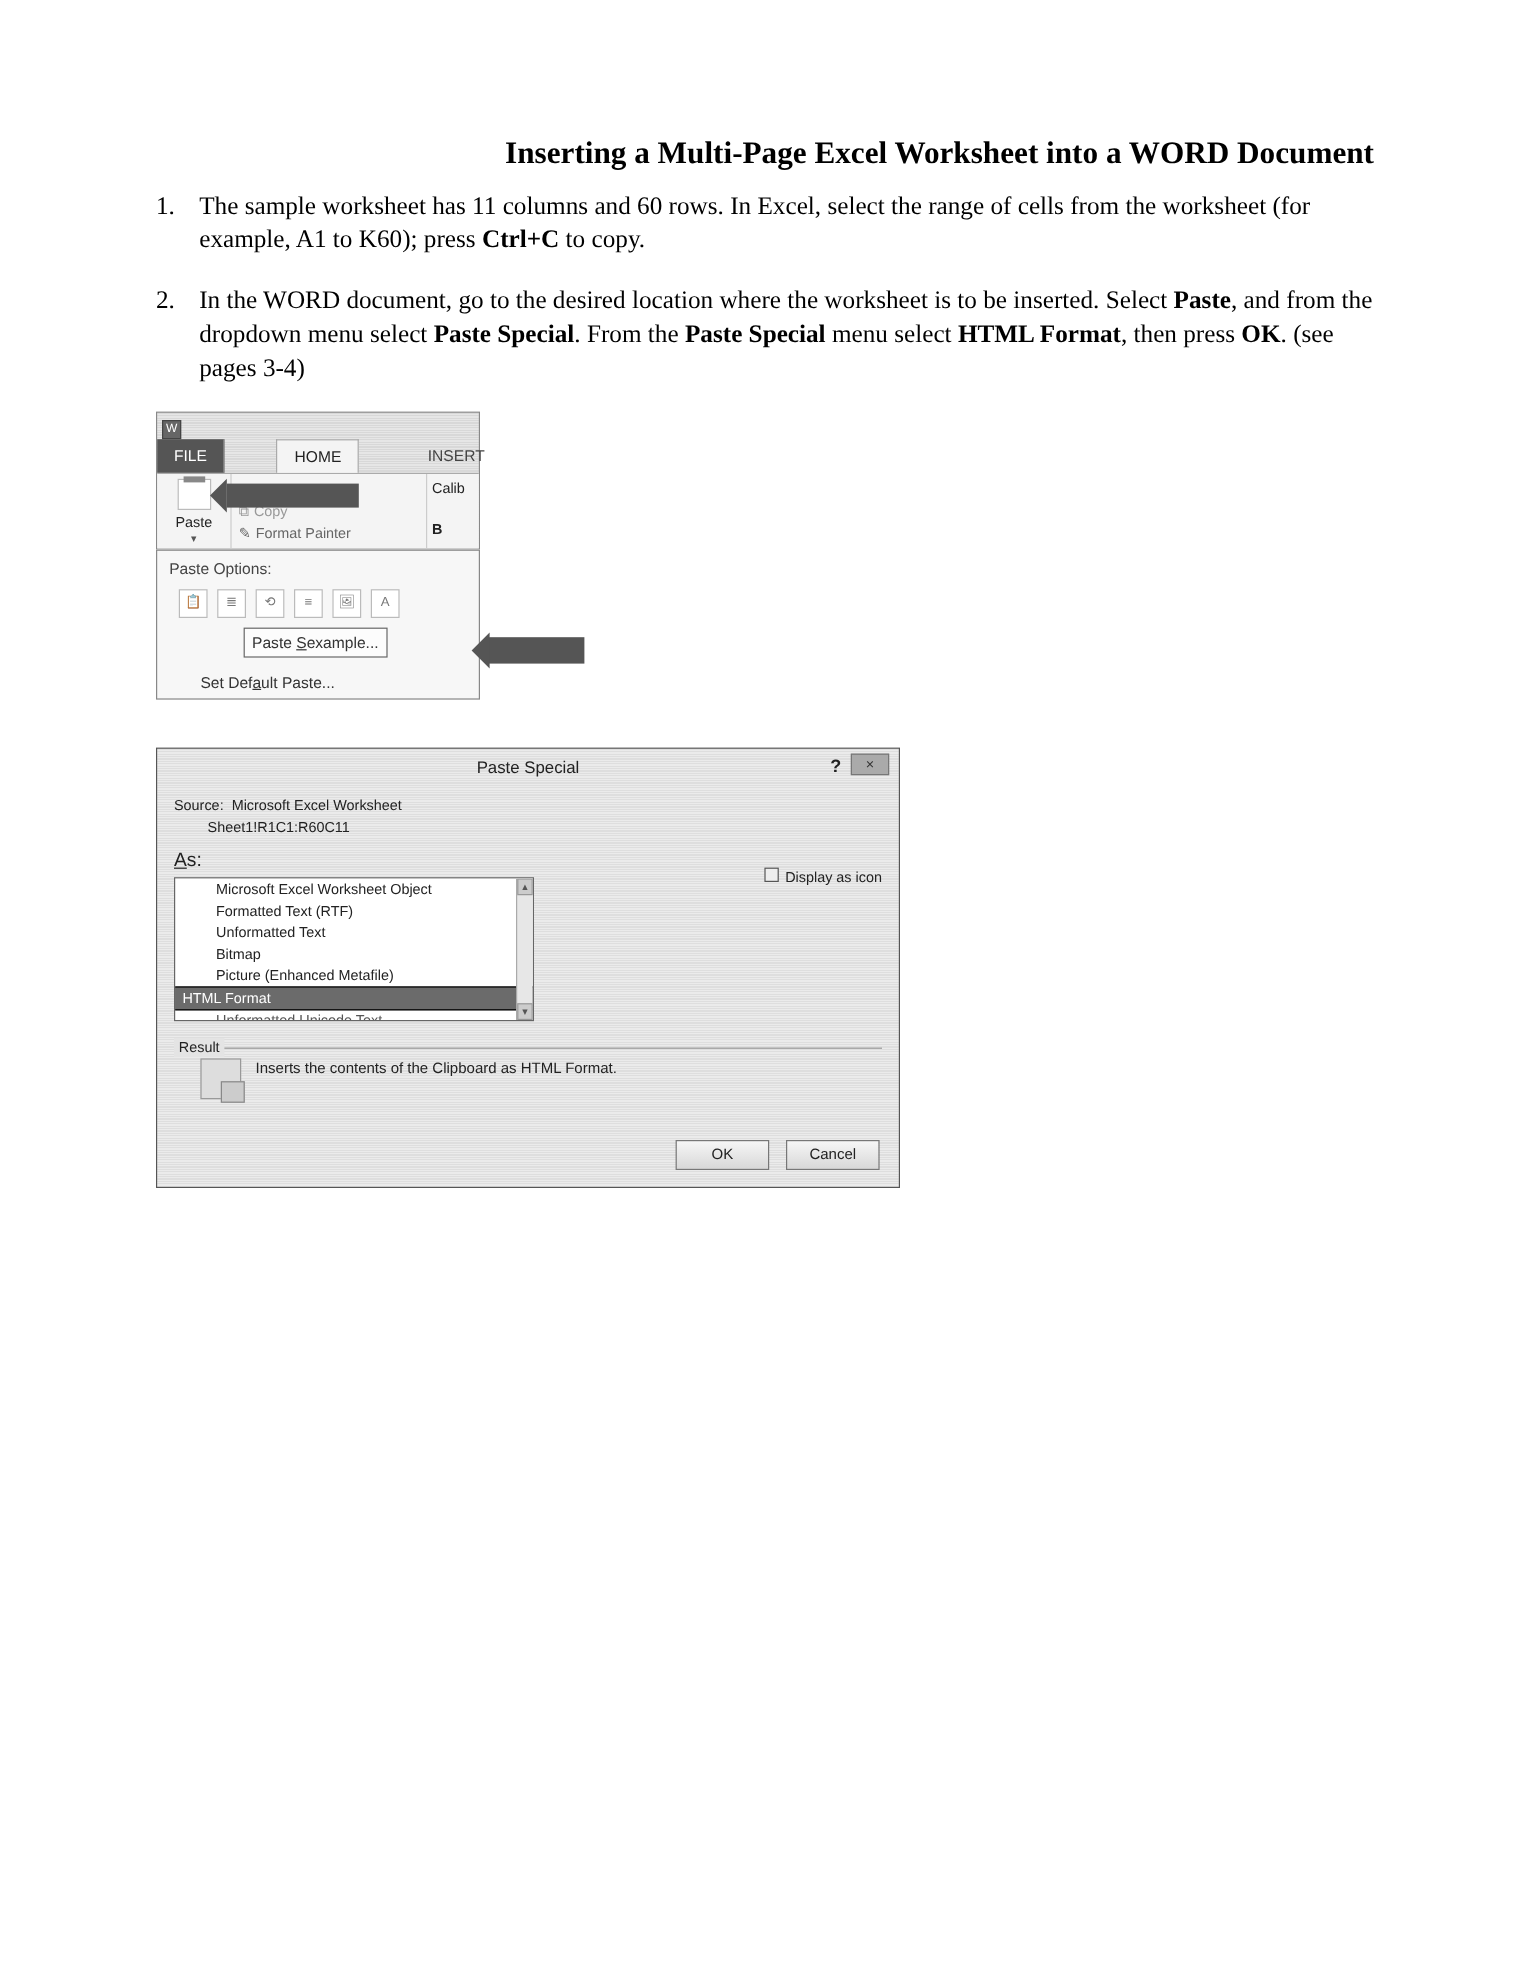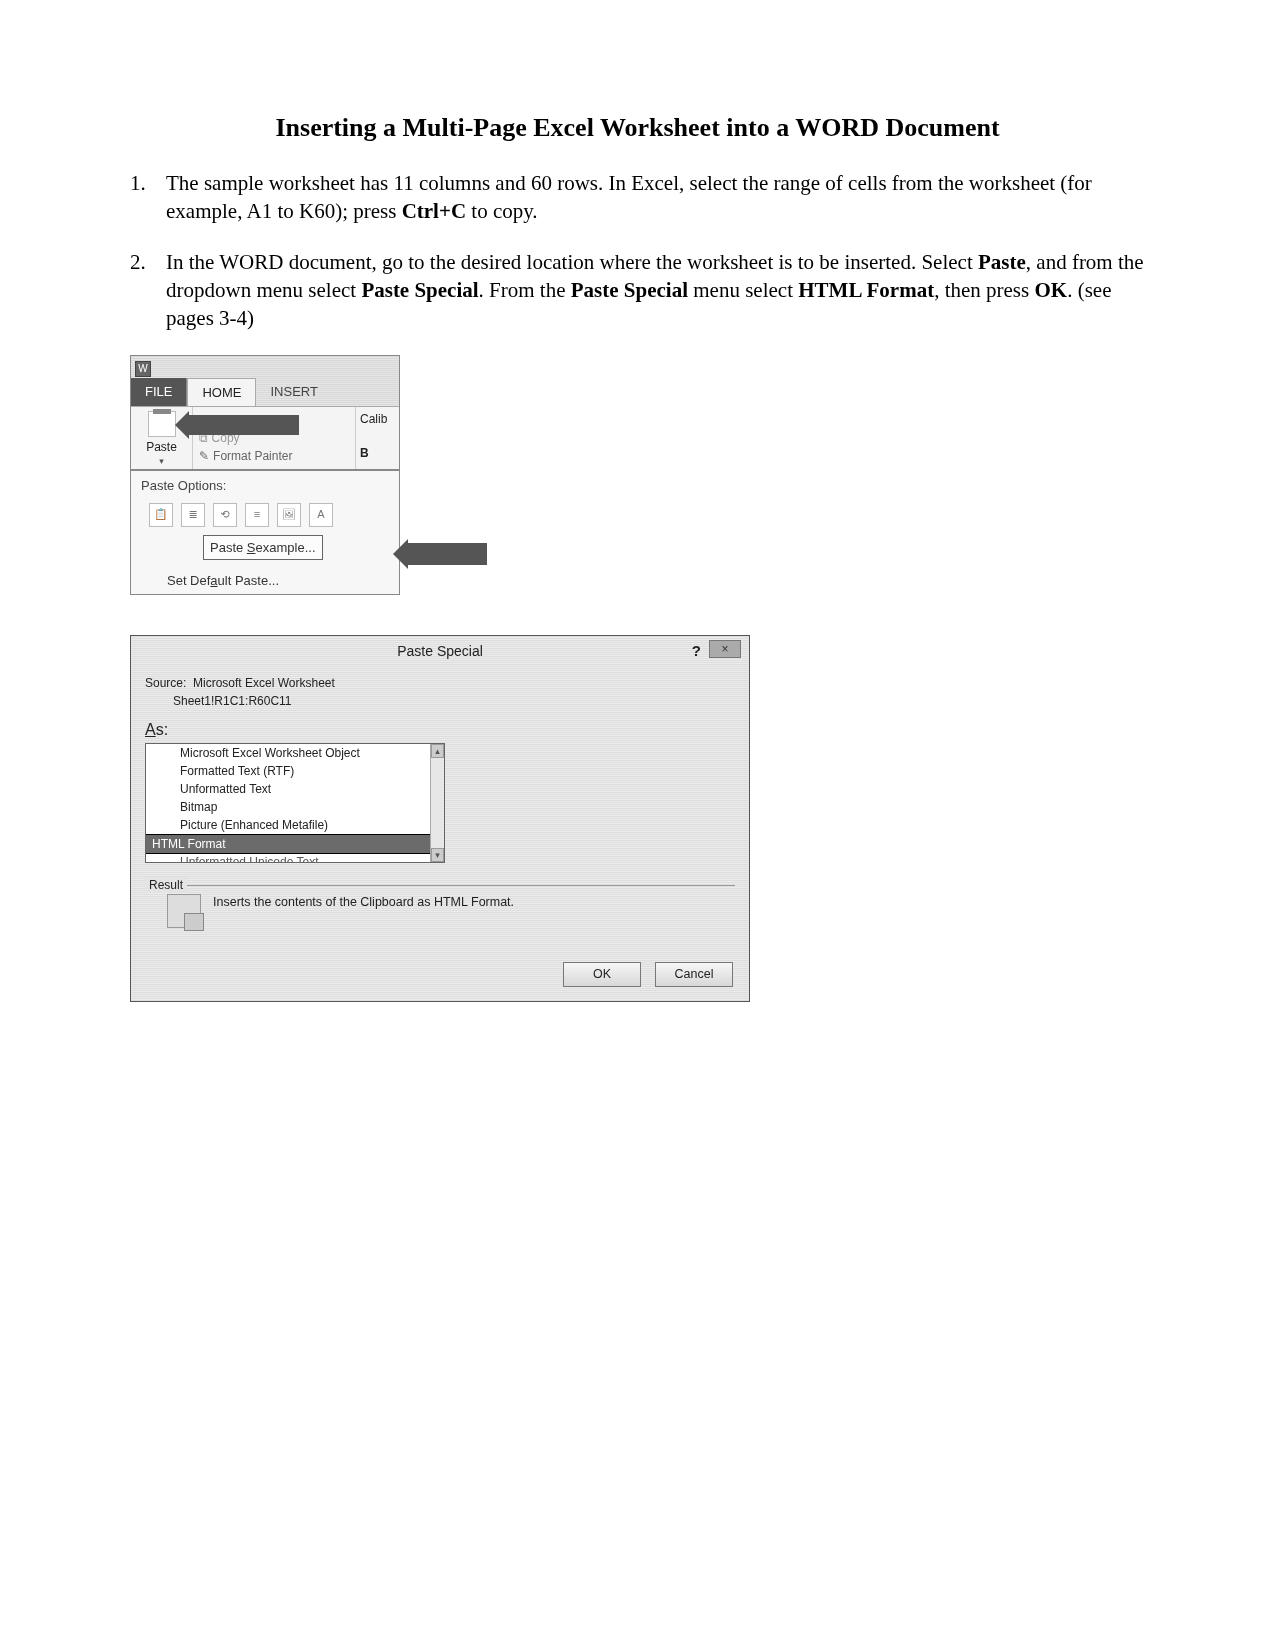--- a/index.html
+++ b/index.html
@@ -6,24 +6,24 @@
     body {
       font-family: "Times New Roman", Times, serif;
       background: #fff;
       width: 1275px;
       padding: 110px 130px 100px 130px;
       font-size: 21px;
       line-height: 1.35;
       color: #000;
     }
     h1 {
-      text-align: center;
+      text-align: right;
       font-size: 26px;
       font-weight: bold;
-      margin-bottom: 24px;
+      margin-bottom: 12px;
     }
     ol.main-list {
       list-style: none;
       counter-reset: item;
     }
     ol.main-list > li {
       counter-increment: item;
       position: relative;
       padding-left: 36px;
       margin-bottom: 22px;
@@ -58,20 +58,21 @@
       font-size:10px;
       display:inline-flex;
       align-items:center;
       justify-content:center;
       border:1px solid #444;
     }
     .tabs {
       display:flex;
       height: 28px;
       align-items:stretch;
+      gap:43px;
     }
     .tab {
       padding: 5px 14px 3px 14px;
       font-size:13px;
     }
     .tab.file {
       background:#555;
       color:#fff;
       border-right:1px solid #888;
     }
@@ -409,20 +410,24 @@
           <div class="opt sel">HTML Format</div>
           <div class="opt cut">Unformatted Unicode Text</div>
           <div class="lb-scroll">
             <div class="sbtn top">▴</div>
             <div class="sbtn bot">▾</div>
           </div>
 
         </div>
       </div>
 
+      <div class="iconchk">
+        <span class="chk"></span>
+        <span><span class="u">D</span><span>isplay as icon</span></span>
+      </div>
     </div>
 
     <div class="fieldset">
       <span class="legend">Result</span>
       <div class="result-row">
         <div class="res-icon"></div>
         <div>Inserts the contents of the Clipboard as HTML Format.</div>
       </div>
     </div>
   </div>

